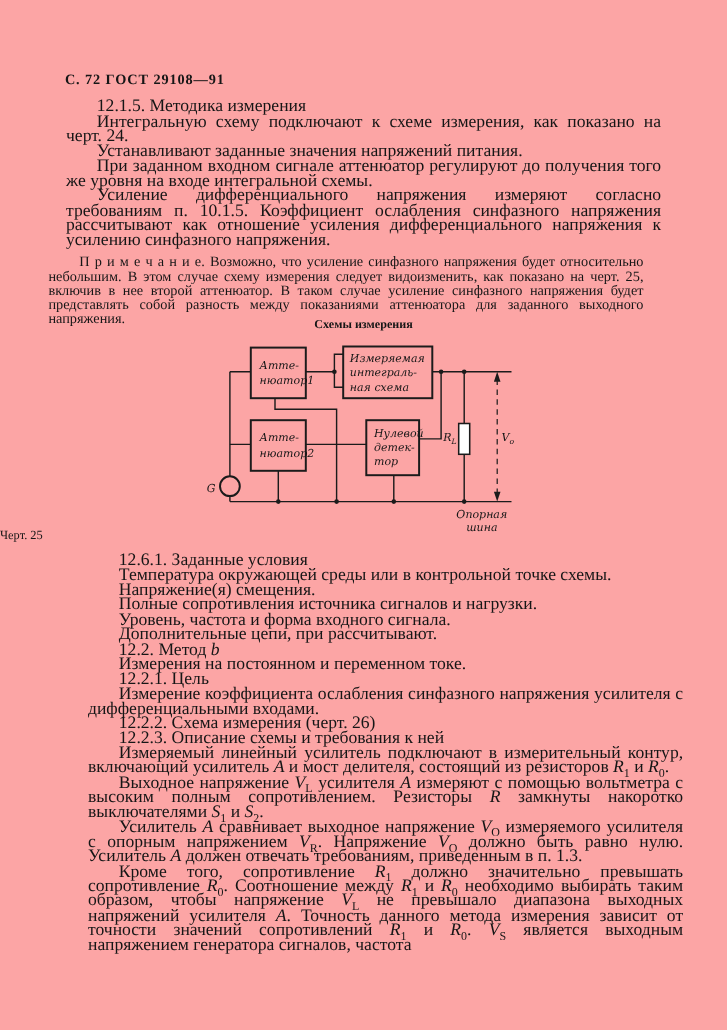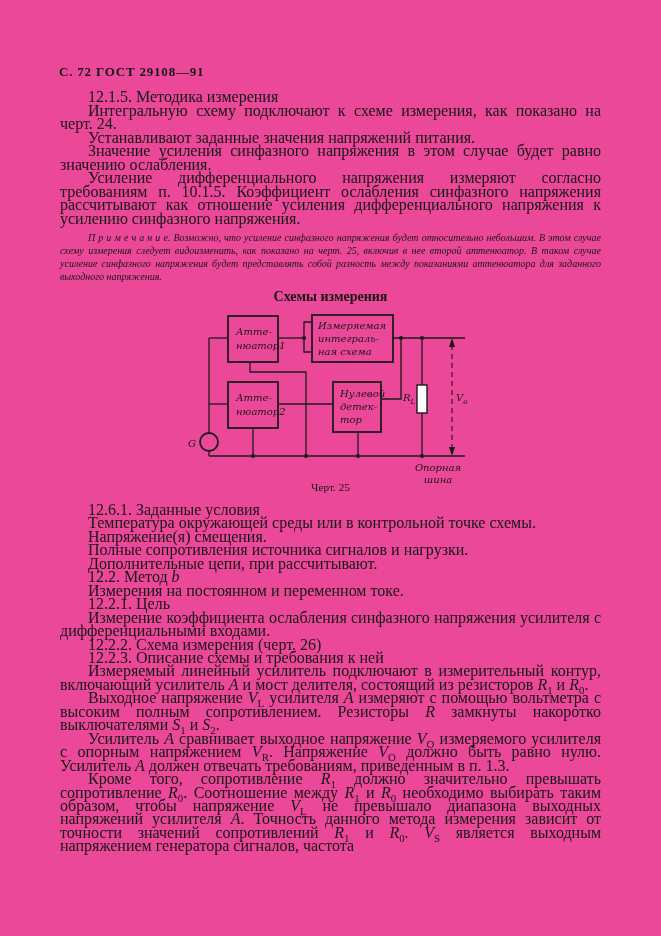--- a/index.html
+++ b/index.html
@@ -1,42 +1,42 @@
 <!DOCTYPE html>
 <html><head>
 <meta charset="utf-8">
 <style>
   html,body{margin:0;padding:0;background:#ffffff;}
   .page{
-    position:relative;width:661px;height:936px;background:#ec4899;
+    position:relative;width:661px;height:936px;background:#fca5a5;
     font-family:"Liberation Serif","DejaVu Serif",serif;color:#161616;
     overflow:hidden;
   }
   .page-header{
     position:absolute;left:59px;top:64px;
     font-weight:bold;font-size:13px;letter-spacing:0.8px;white-space:nowrap;
   }
   .tblock{
     position:absolute;left:60px;width:541px;
     font-size:16px;line-height:13.5px;text-align:justify;
   }
   .tblock p{margin:0;text-indent:28px;}
   .tblock p.bold{font-weight:normal;}
   .block-top{top:90px;}
-  .block-bottom{top:503px;line-height:13.45px;}
+  .block-bottom{top:503px;line-height:13.45px;margin-left:20px;}
   .note{
-    position:absolute;left:60px;top:231px;width:541px;
-    font-size:10px;line-height:13px;text-align:justify;text-indent:28px;font-style:italic;
+    position:absolute;left:44px;top:231px;width:541px;
+    font-size:13px;line-height:13px;text-align:justify;text-indent:28px;
   }
   .fig-title{
     position:absolute;left:0;top:289px;width:661px;text-align:center;
-    font-weight:bold;font-size:14px;
+    font-weight:bold;font-size:11px;
   }
   .fig-caption{
-    position:absolute;left:0;top:481px;width:661px;text-align:center;
+    position:absolute;left:0;top:481px;width:661px;
     font-size:11.3px;
   }
   sub{font-size:0.68em;line-height:0;font-style:normal;}
   i{font-style:italic;}
   svg.diagram{position:absolute;left:150px;top:308px;}
   svg.diagram text{
     font-family:"DejaVu Serif","Liberation Serif",serif;
     font-style:italic;font-size:10px;fill:#161616;
   }
   .wire{stroke:#1b1b1b;stroke-width:1.3;fill:none;}
@@ -49,21 +49,21 @@
 <body>
 
 <div class="page">
 
   <div class="page-header">С. 72 ГОСТ 29108—91</div>
 
   <div class="tblock block-top">
     <p>12.1.5. Методика измерения</p>
     <p>Интегральную схему подключают к схеме измерения, как показано на черт. 24.</p>
     <p>Устанавливают заданные значения напряжений питания.</p>
-    <p>Значение усиления синфазного напряжения в этом случае будет равно значению ослабления.</p>
+    <p>При заданном входном сигнале аттенюатор регулируют до получения того же уровня на входе интегральной схемы.</p>
     <p>Усиление дифференциального напряжения измеряют согласно требованиям п. 10.1.5. Коэффициент ослабления синфазного напряжения рассчитывают как отношение усиления дифференциального напряжения к усилению синфазного напряжения.</p>
   </div>
 
   <div class="note">П р и м е ч а н и е.  Возможно, что усиление синфазного напряжения будет относительно небольшим. В этом случае схему измерения следует видоизменить, как показано на черт. 25, включив в нее второй аттенюатор. В таком случае усиление синфазного напряжения будет представлять собой разность между показаниями аттенюатора для заданного выходного напряжения.</div>
 
   <div class="fig-title">Схемы измерения</div>
 
   <svg class="diagram" width="360" height="196" viewBox="0 0 360 196">
 
     <g>
@@ -137,20 +137,21 @@
     </g>
   </svg>
 
   <div class="fig-caption">Черт. 25</div>
 
   <div class="tblock block-bottom">
     <p>12.6.1. Заданные условия</p>
     <p>Температура окружающей среды или в контрольной точке схемы.</p>
     <p>Напряжение(я) смещения.</p>
     <p>Полные сопротивления источника сигналов и нагрузки.</p>
+    <p>Уровень, частота и форма входного сигнала.</p>
     <p>Дополнительные цепи, при рассчитывают.</p>
     <p class="bold">12.2. Метод <i>b</i></p>
     <p>Измерения на постоянном и переменном токе.</p>
     <p>12.2.1. Цель</p>
     <p>Измерение коэффициента ослабления синфазного напряжения усилителя с дифференциальными входами.</p>
     <p>12.2.2. Схема измерения (черт. 26)</p>
     <p>12.2.3. Описание схемы и требования к ней</p>
     <p>Измеряемый линейный усилитель подключают в измерительный контур, включающий усилитель <i>А</i> и мост делителя, состоящий из резисторов <i>R</i><sub>1</sub> и <i>R</i><sub>0</sub>.</p>
     <p>Выходное напряжение <i>V</i><sub>L</sub> усилителя <i>А</i> измеряют с помощью вольтметра с высоким полным сопротивлением. Резисторы <i>R</i> замкнуты накоротко выключателями <i>S</i><sub>1</sub> и <i>S</i><sub>2</sub>.</p>
     <p>Усилитель <i>А</i> сравнивает выходное напряжение <i>V</i><sub>O</sub> измеряемого усилителя с опорным напряжением <i>V</i><sub>R</sub>. Напряжение <i>V</i><sub>O</sub> должно быть равно нулю. Усилитель <i>А</i> должен отвечать требованиям, приведенным в п. 1.3.</p>

